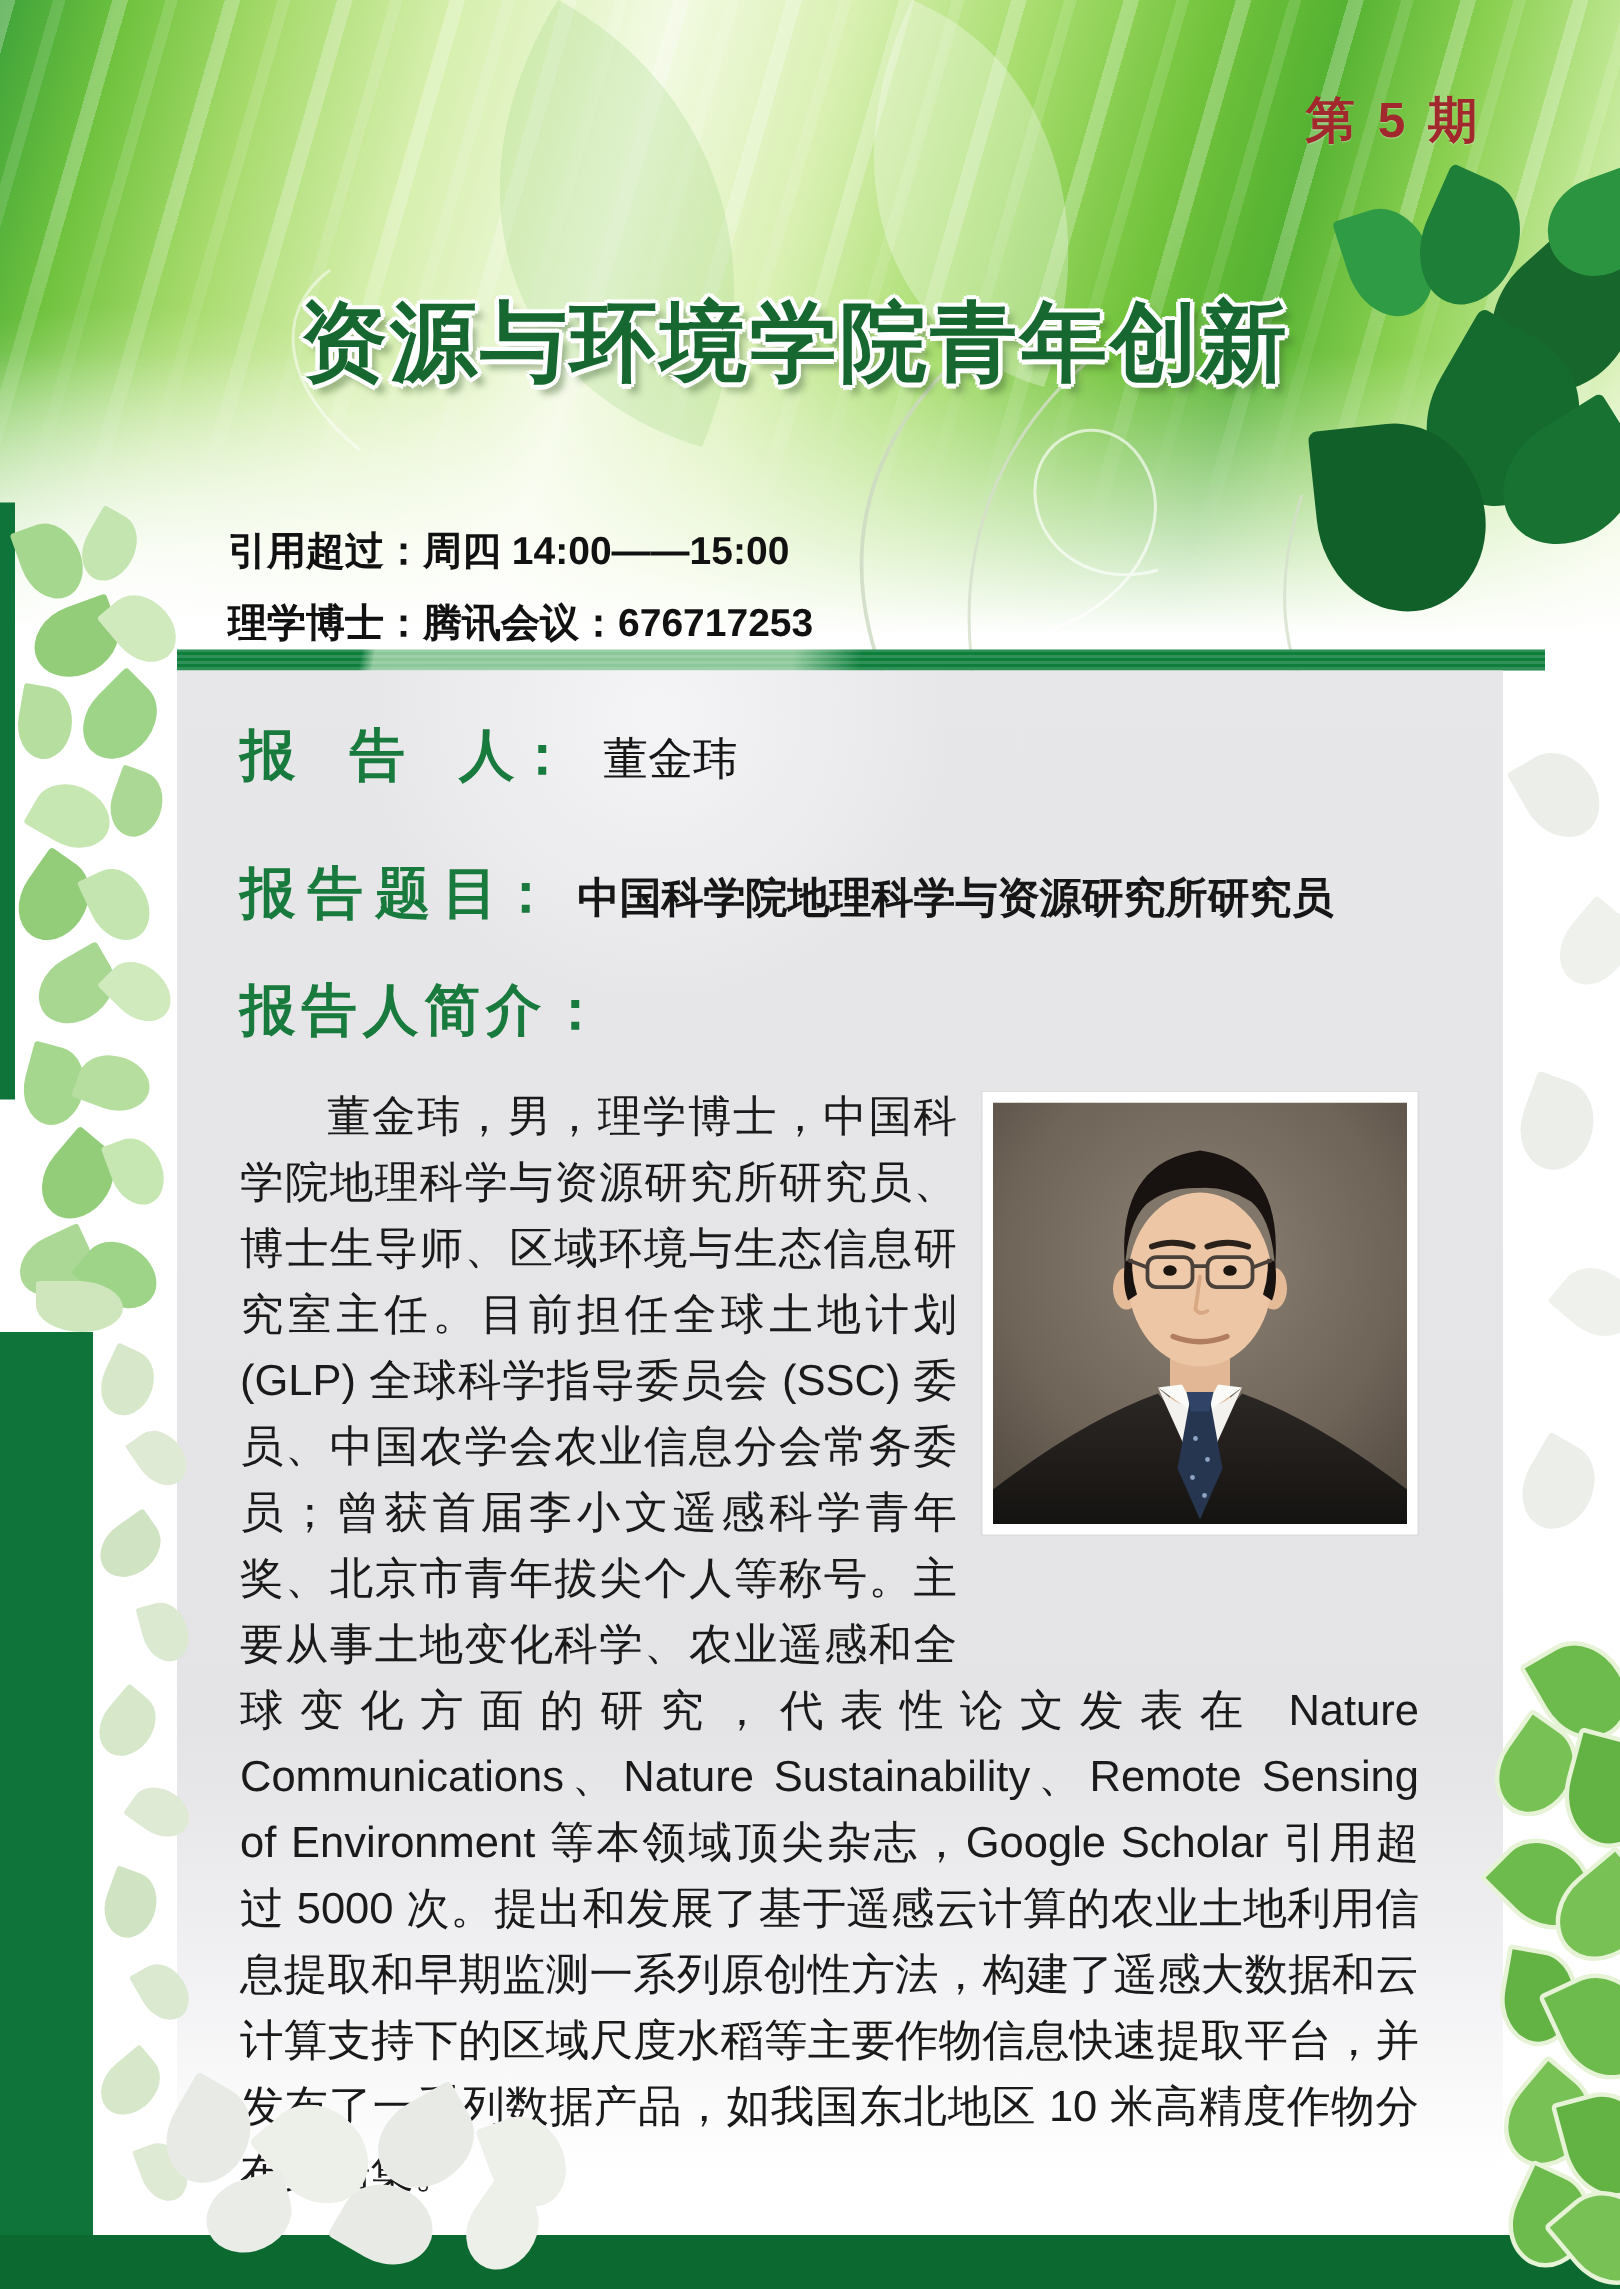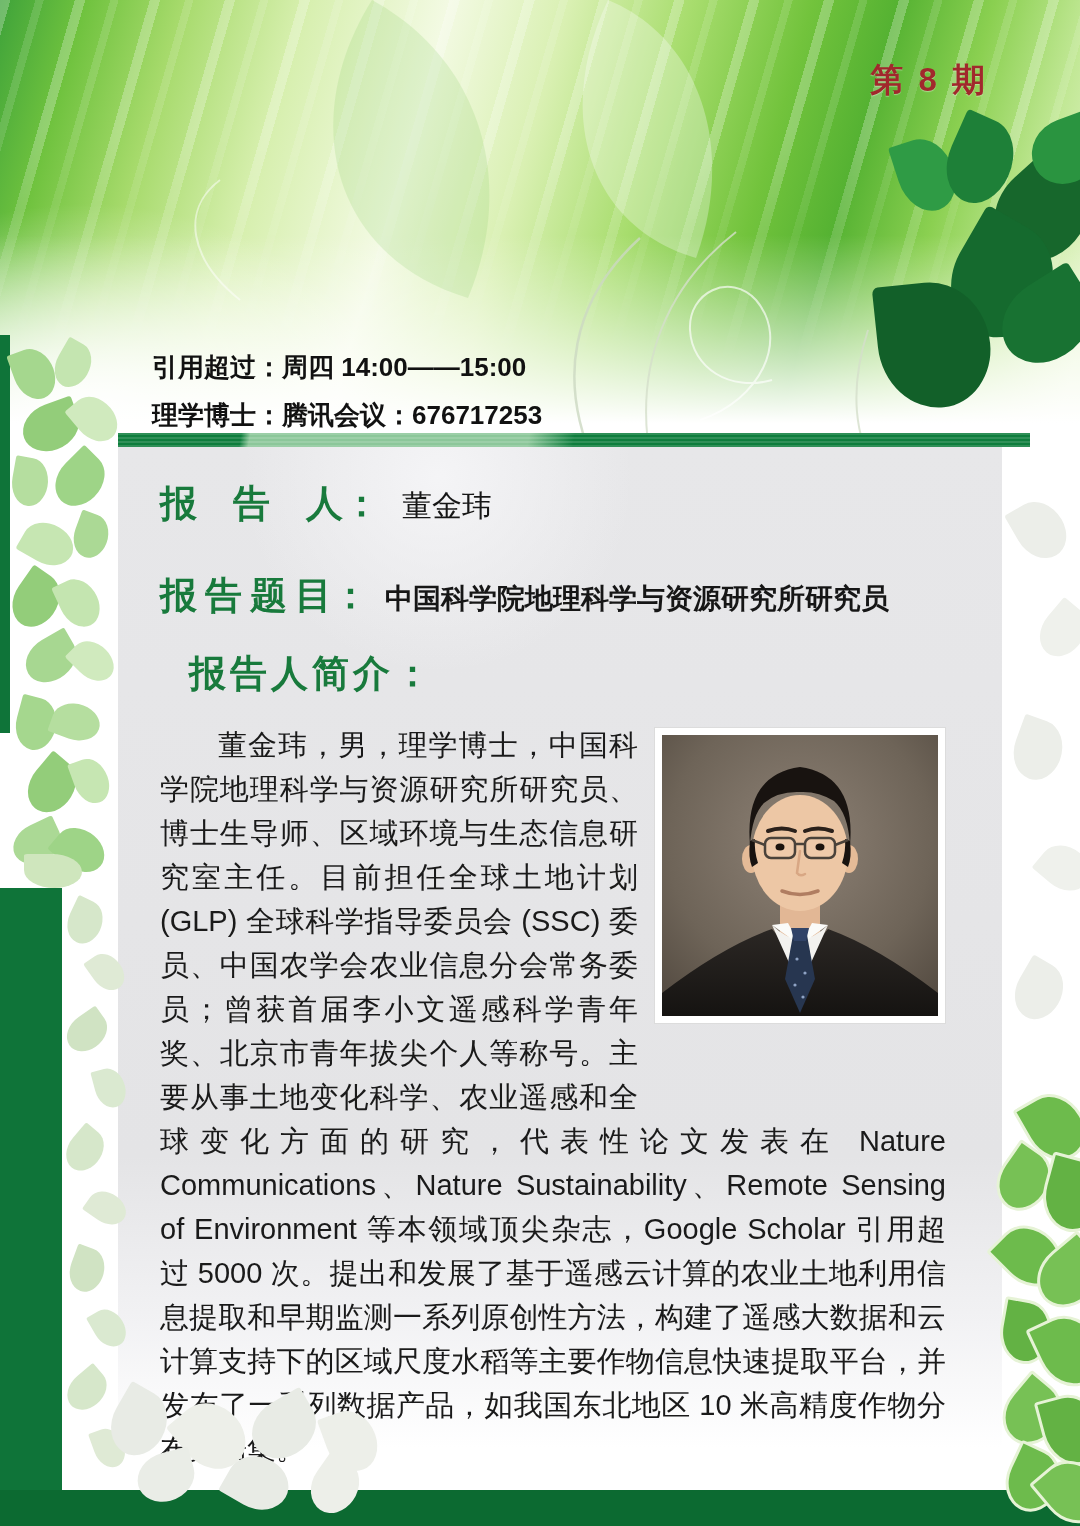--- a/index.html
+++ b/index.html
@@ -54,21 +54,21 @@
       radial-gradient(circle 280px at 320px 30px, rgba(245,245,247,.95), rgba(245,245,247,0) 70%),
       linear-gradient(to bottom,#e7e7e9 0%,#e4e4e6 68%,#f2f2f4 84%,#ffffff 96%);
   }
   .row{position:absolute;left:42px;white-space:nowrap;}
   .speaker-row{top:32px;}
   .topic-row{top:124px;}
   .intro-row{top:202px;}
   .glabel{font-size:37px;font-weight:bold;color:#187a3c;}
   .spread-w{letter-spacing:36px;margin-right:-36px;}
   .spread-n{letter-spacing:8px;margin-right:-8px;text-align:right;}
-  .intro{letter-spacing:4px;margin-left:29px;}
+  .intro{letter-spacing:4px;}
   .speaker-name{font-size:30px;color:#161616;margin-left:22px;}
   .topic-value{font-size:28px;font-weight:600;color:#161616;margin-left:16px;}
   
   .bio{
     position:absolute;left:42px;right:56px;top:276px;
     font-size:29px;line-height:44px;color:#1a1a1a;
     text-align:justify;text-indent:2em;
   }
   .photo-wrap{
     float:right;width:276px;height:281px;
@@ -94,23 +94,24 @@
       <path d="M372 0 C298 118 330 256 468 298 C518 178 478 58 372 0 Z" fill="rgba(130,200,95,.18)"></path>
       <path d="M608 0 C552 118 592 228 696 258 C736 148 700 38 608 0 Z" fill="rgba(255,255,255,.30)"></path>
       <path d="M596 468 C556 380 572 300 640 238" stroke="#ccd8c2" stroke-width="2.5" fill="none" opacity=".8"></path>
       <path d="M652 468 C630 360 672 282 736 232" stroke="#d4dfcb" stroke-width="2" fill="none" opacity=".8"></path>
       <path d="M868 330 C848 392 856 440 876 470" stroke="#d4dfcb" stroke-width="2" fill="none" opacity=".8"></path>
       <path d="M700 420 C760 400 790 340 756 300 C730 272 688 292 690 330 C692 368 730 392 772 380" stroke="rgba(255,255,255,.65)" stroke-width="2" fill="none"></path>
       <path d="M240 300 C190 260 180 210 220 180" stroke="rgba(255,255,255,.5)" stroke-width="2" fill="none"></path>
     </svg>
   </div>
 
-  <div class="issue">第 8 期</div>
+  <div class="issue">第 5 期</div>
 
   <h1 class="title">
+    <span class="tl">资源与环境学院青年创新</span>
   </h1>
 
   <div class="meeting">
     <div class="mrow">
       <span class="mlabel">引用超过：</span><span class="mvalue">周四 14:00——15:00</span>
     </div>
     <div class="mrow">
       <span class="mlabel">理学博士：</span><span class="mvalue">腾讯会议：676717253</span>
     </div>
   </div>

